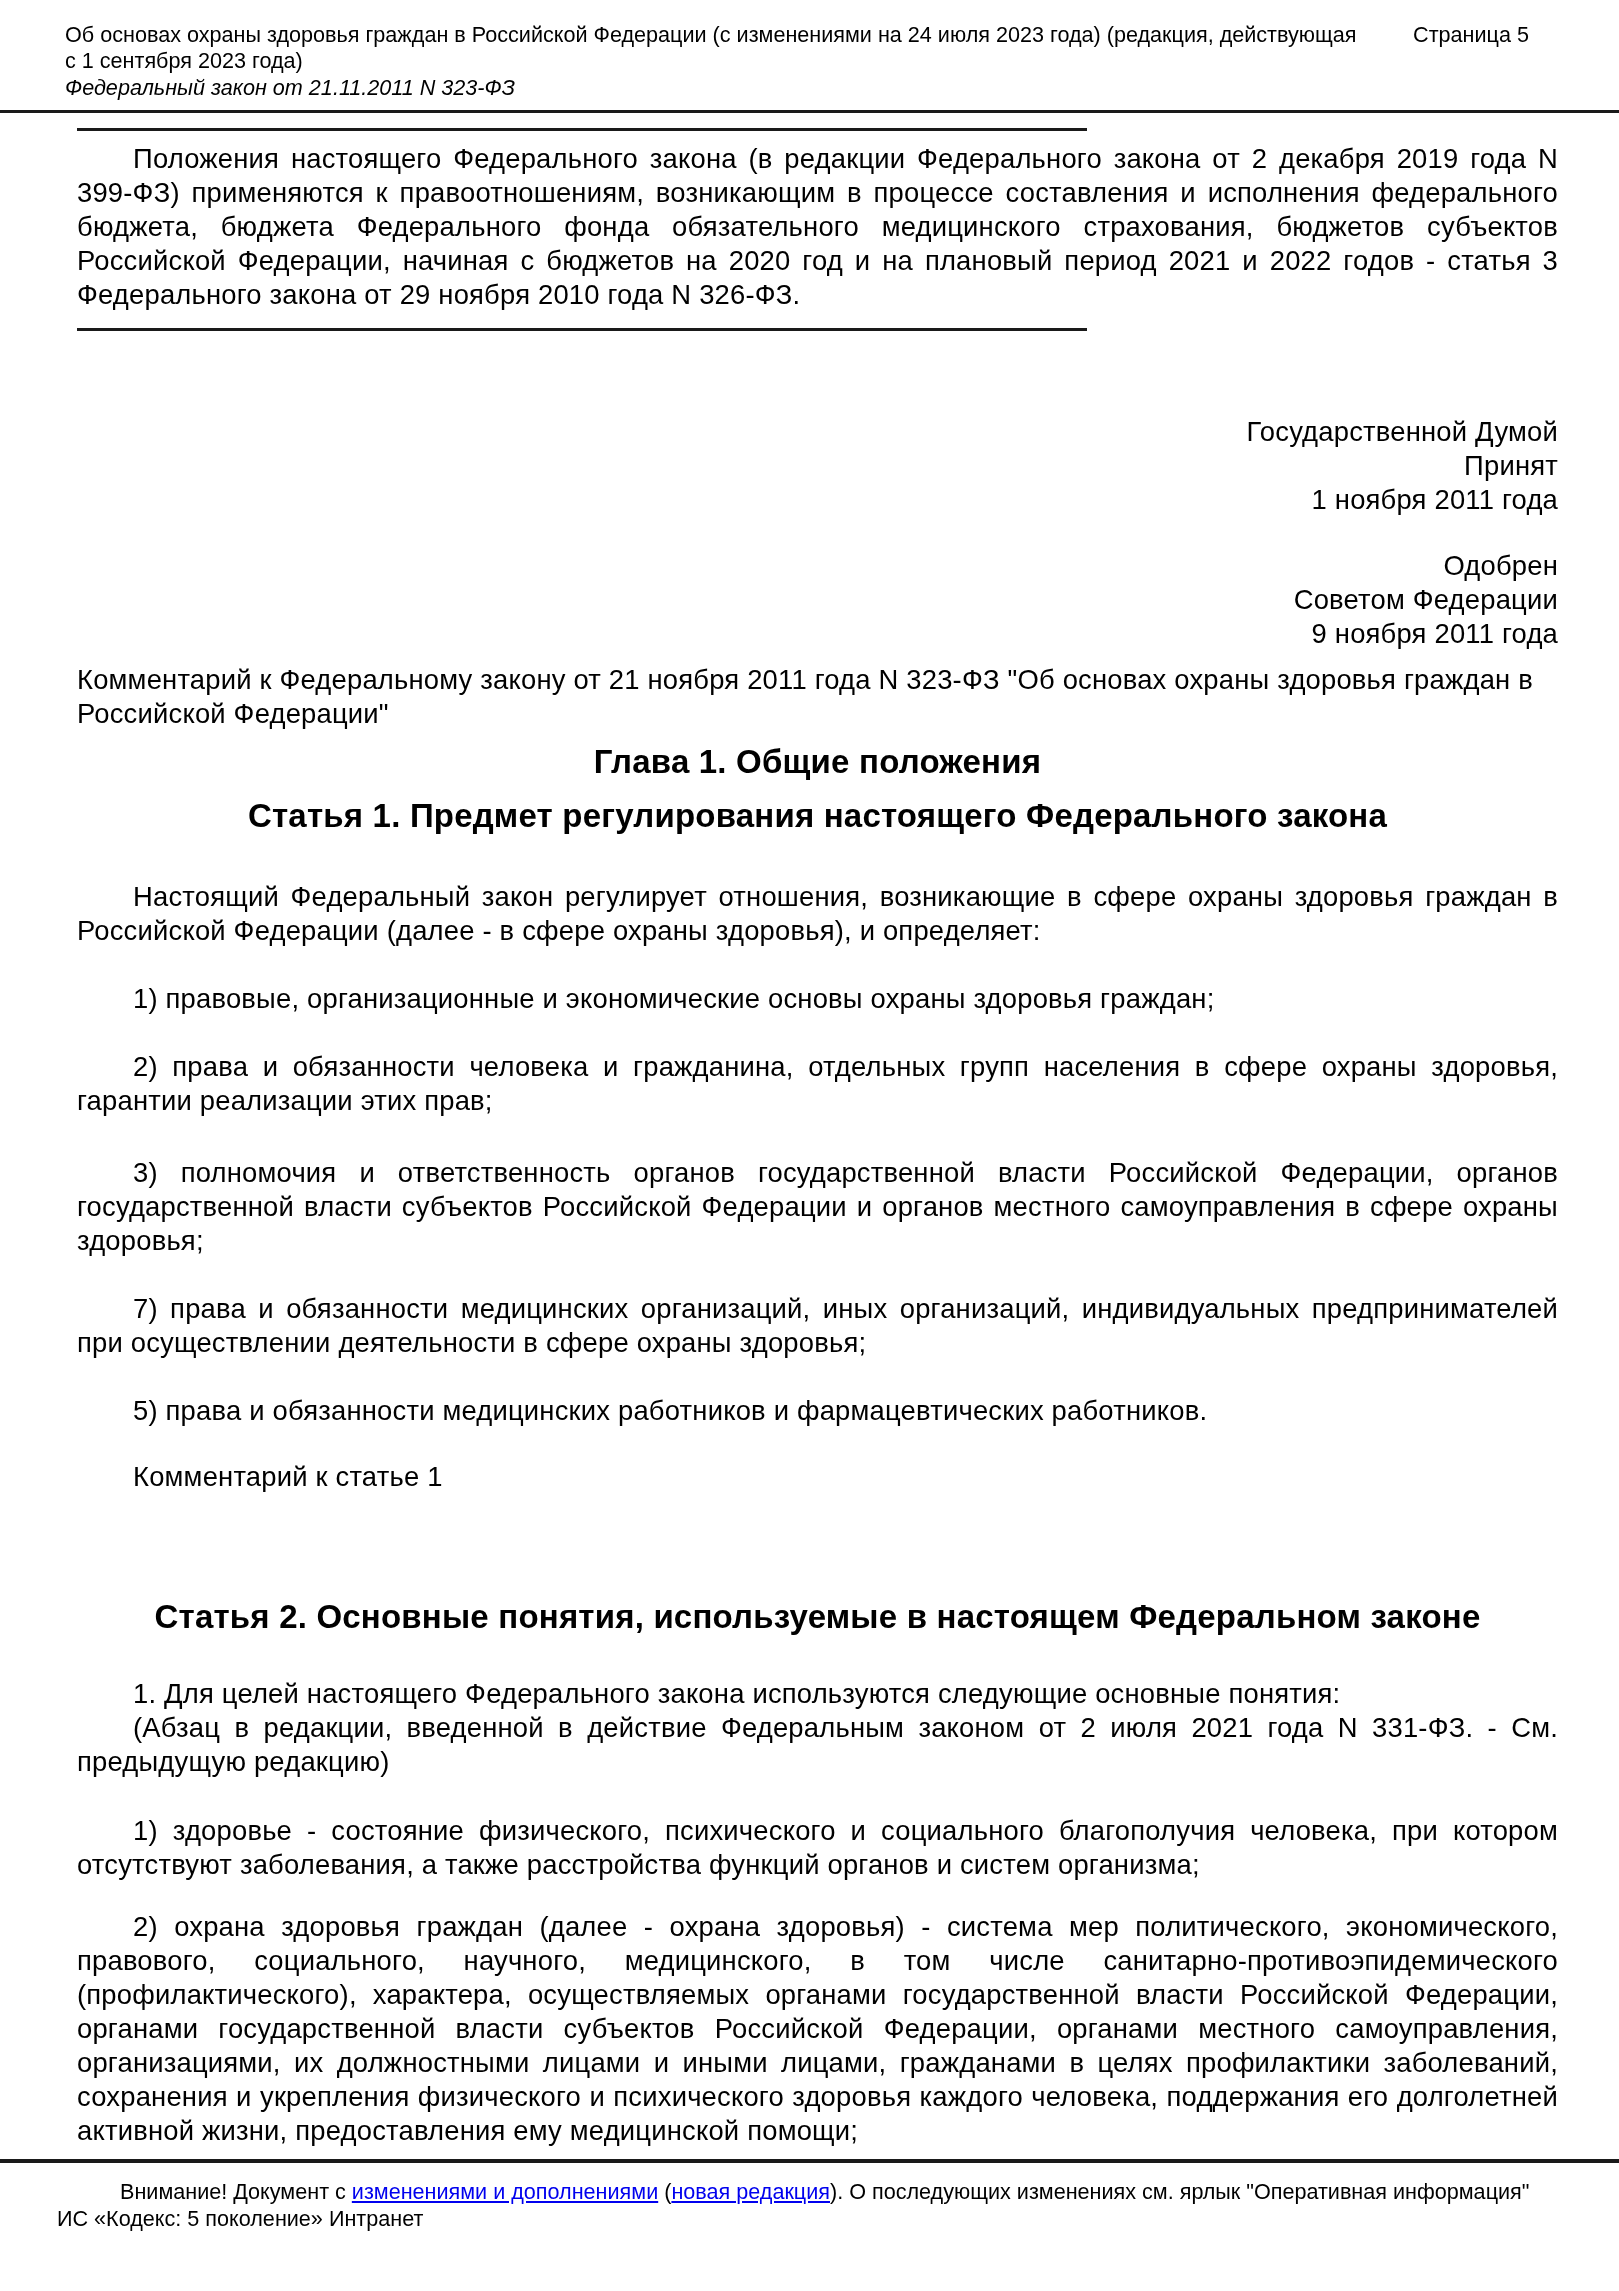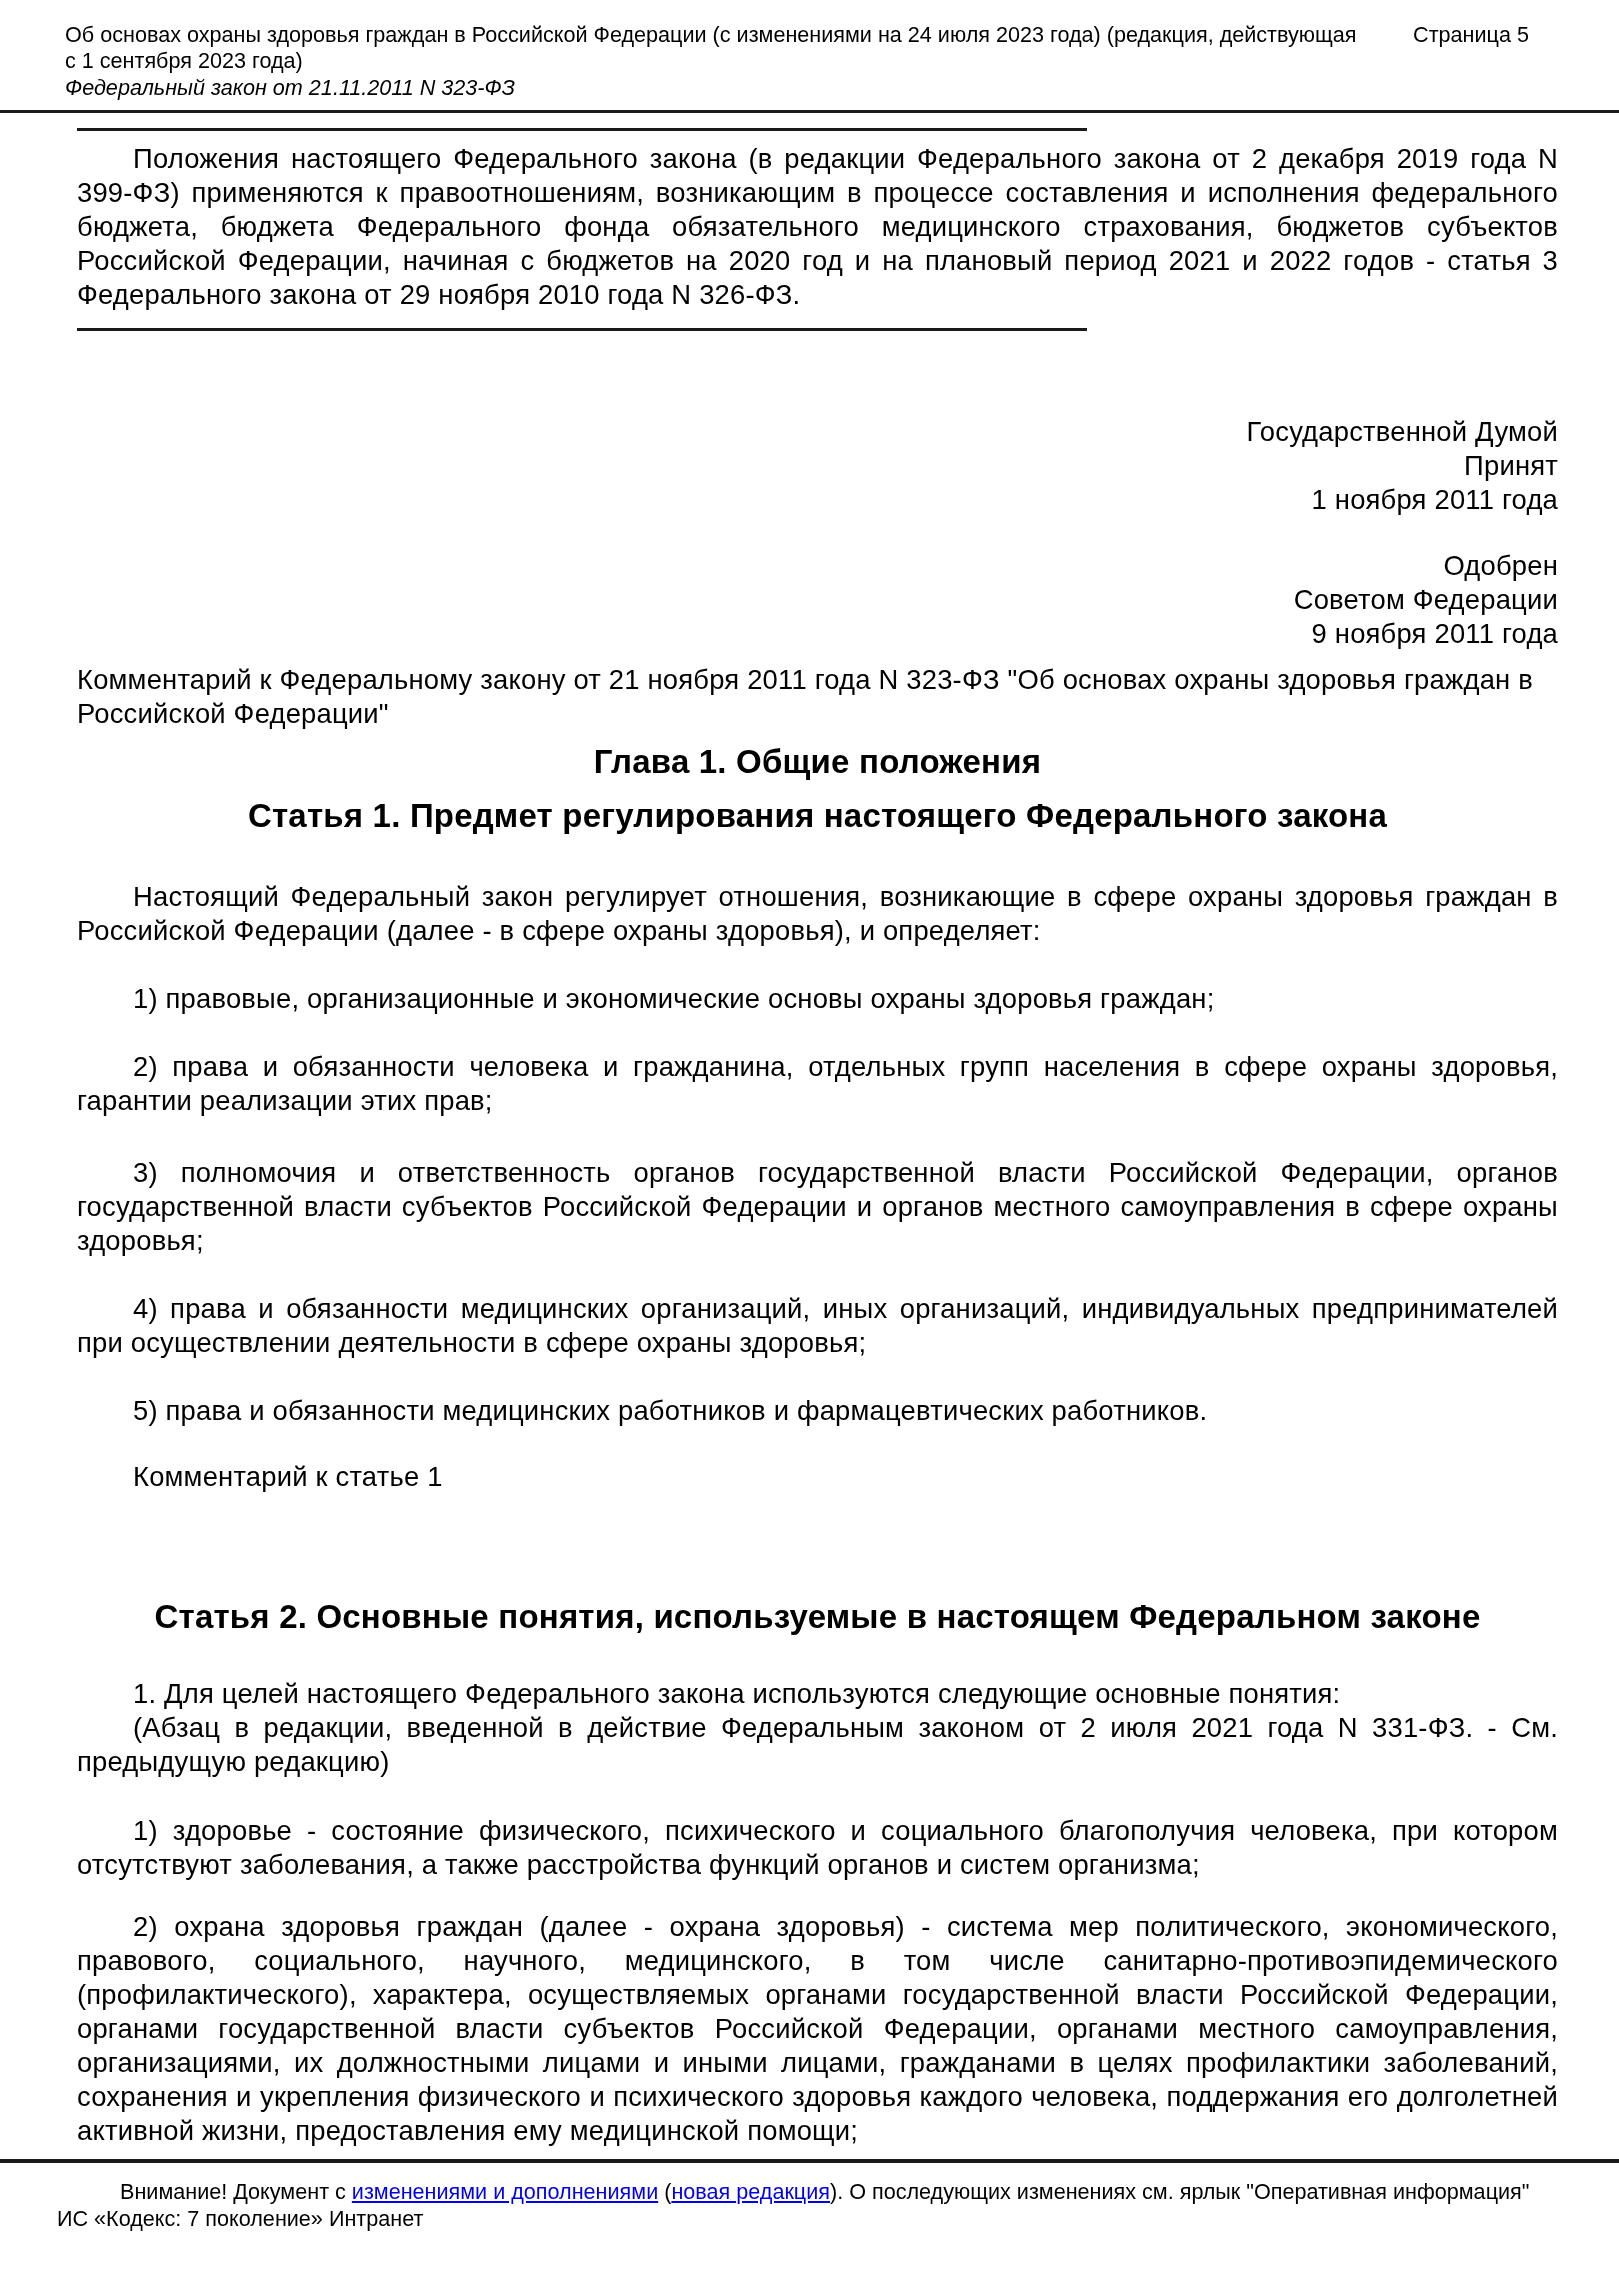--- a/index.html
+++ b/index.html
@@ -102,33 +102,33 @@
 
   <h2 class="heading chapter-heading">Глава 1. Общие положения</h2>
 
   <h3 class="heading article1-heading">Статья 1. Предмет регулирования настоящего Федерального закона</h3>
 
   <p class="para indent justify intro1">Настоящий Федеральный закон регулирует отношения, возникающие в сфере охраны здоровья граждан в Российской Федерации (далее - в сфере охраны здоровья), и определяет:</p>
 
   <p class="para indent justify a1-item-0">1) правовые, организационные и экономические основы охраны здоровья граждан;</p>
   <p class="para indent justify a1-item-1">2) права и обязанности человека и гражданина, отдельных групп населения в сфере охраны здоровья, гарантии реализации этих прав;</p>
   <p class="para indent justify a1-item-2">3) полномочия и ответственность органов государственной власти Российской Федерации, органов государственной власти субъектов Российской Федерации и органов местного самоуправления в сфере охраны здоровья;</p>
-  <p class="para indent justify a1-item-3">4) права и обязанности медицинских организаций, иных организаций, индивидуальных предпринимателей при осуществлении деятельности в сфере охраны здоровья;</p>
+  <p class="para indent justify a1-item-3">7) права и обязанности медицинских организаций, иных организаций, индивидуальных предпринимателей при осуществлении деятельности в сфере охраны здоровья;</p>
   <p class="para indent justify a1-item-4">5) права и обязанности медицинских работников и фармацевтических работников.</p>
 
   <p class="para indent a1-comment">Комментарий к статье 1</p>
 
   <h3 class="heading article2-heading">Статья 2. Основные понятия, используемые в настоящем Федеральном законе</h3>
 
   <p class="para indent justify a2-intro">1. Для целей настоящего Федерального закона используются следующие основные понятия:</p>
   <p class="para indent justify a2-note">(Абзац в редакции, введенной в действие Федеральным законом от 2 июля 2021 года N 331-ФЗ. - См. предыдущую редакцию)</p>
 
   <p class="para indent justify a2-item-0">1) здоровье - состояние физического, психического и социального благополучия человека, при котором отсутствуют заболевания, а также расстройства функций органов и систем организма;</p>
   <p class="para indent justify a2-item-1">2) охрана здоровья граждан (далее - охрана здоровья) - система мер политического, экономического, правового, социального, научного, медицинского, в том числе санитарно-противоэпидемического (профилактического), характера, осуществляемых органами государственной власти Российской Федерации, органами государственной власти субъектов Российской Федерации, органами местного самоуправления, организациями, их должностными лицами и иными лицами, гражданами в целях профилактики заболеваний, сохранения и укрепления физического и психического здоровья каждого человека, поддержания его долголетней активной жизни, предоставления ему медицинской помощи;</p>
 
 </main>
 
 <footer class="doc-footer">
   <div class="rule rule-footer"></div>
   <p class="footer-notice"><span>Внимание! Документ с </span><a class="footer-link" style="color: rgb(0, 0, 238);">изменениями и дополнениями</a><span> (</span><a class="footer-link" style="color: rgb(0, 0, 238);">новая редакция</a><span>). О последующих изменениях см. ярлык "Оперативная информация"</span></p>
-  <p class="footer-source">ИС «Кодекс: 7 поколение» Интранет</p>
+  <p class="footer-source">ИС «Кодекс: 5 поколение» Интранет</p>
 </footer>
 
 
 </body></html>

